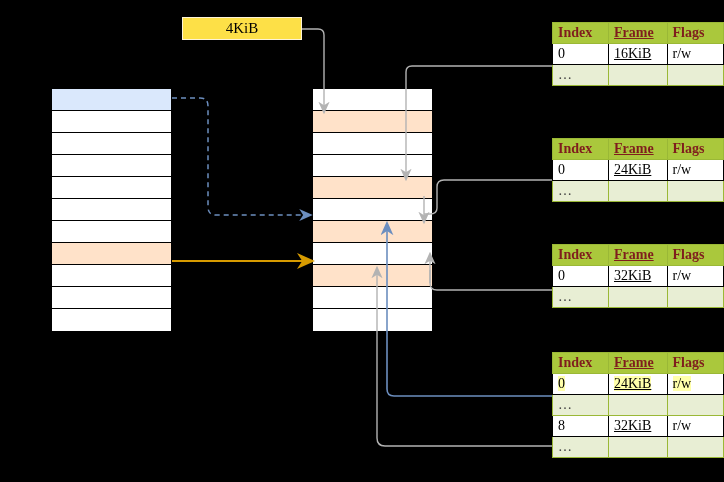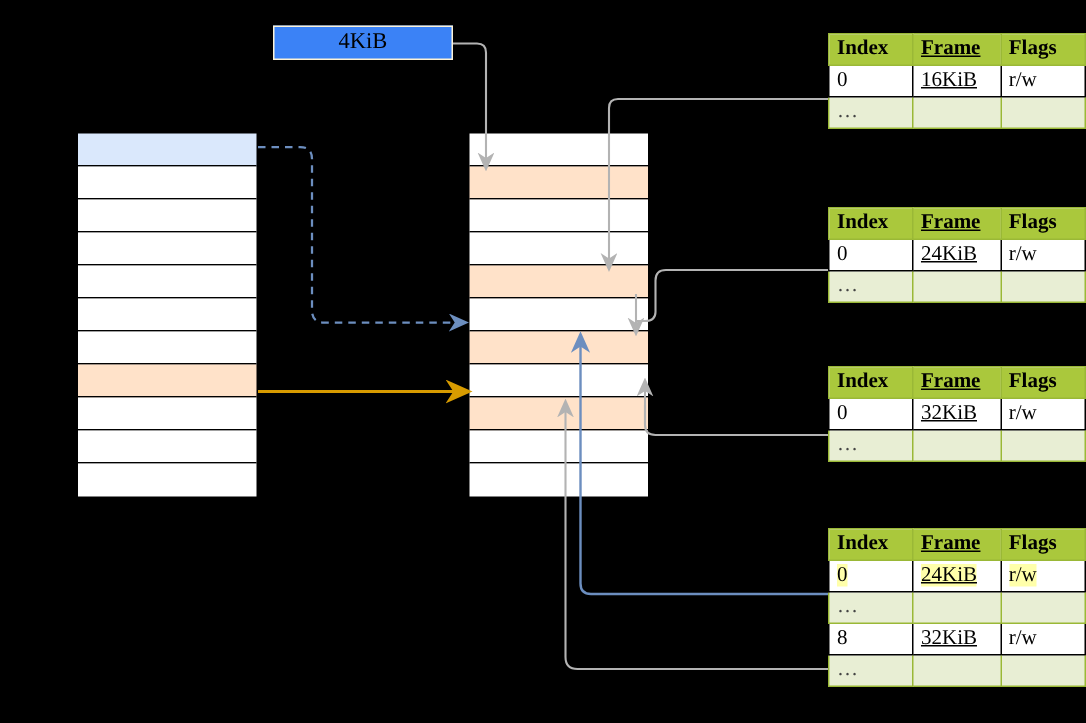--- a/index.html
+++ b/index.html
@@ -17,21 +17,21 @@
     background:#ffffff;
     height:22px;
   }
   .cell:last-child{border-bottom:none;}
   .cell.blue{background:#dae8fc;}
   .cell.peach{background:#ffe2c9;}
 
   .sizebox{
     position:absolute;
     box-sizing:border-box;
-    background:#3b82f6;
+    background:#fde047;
     border:1px solid #fdf3d7;
     display:flex;align-items:center;justify-content:center;
     font-size:15px;color:#000;
   }
 
   table.pt{
     position:absolute;
     border-collapse:collapse;
     font-size:14px;
     background:#ffffff;
@@ -41,21 +41,21 @@
     padding:1px 5px;
     height:21px;
     box-sizing:border-box;
     text-align:left;
     font-weight:normal;
     color:#000;
     white-space:nowrap;
   }
   table.pt th{
     background:#aac83c;
-    color:#000000;
+    color:#7f1d1d;
     font-weight:bold;
     border-color:#9ab836;
   }
   table.pt tr.ell td{
     background:#e8eed4;
     border-color:#9ab836;
     color:#444;
   }
   .hl{background:#ffffaa;}
   .c-idx{width:58px;}

